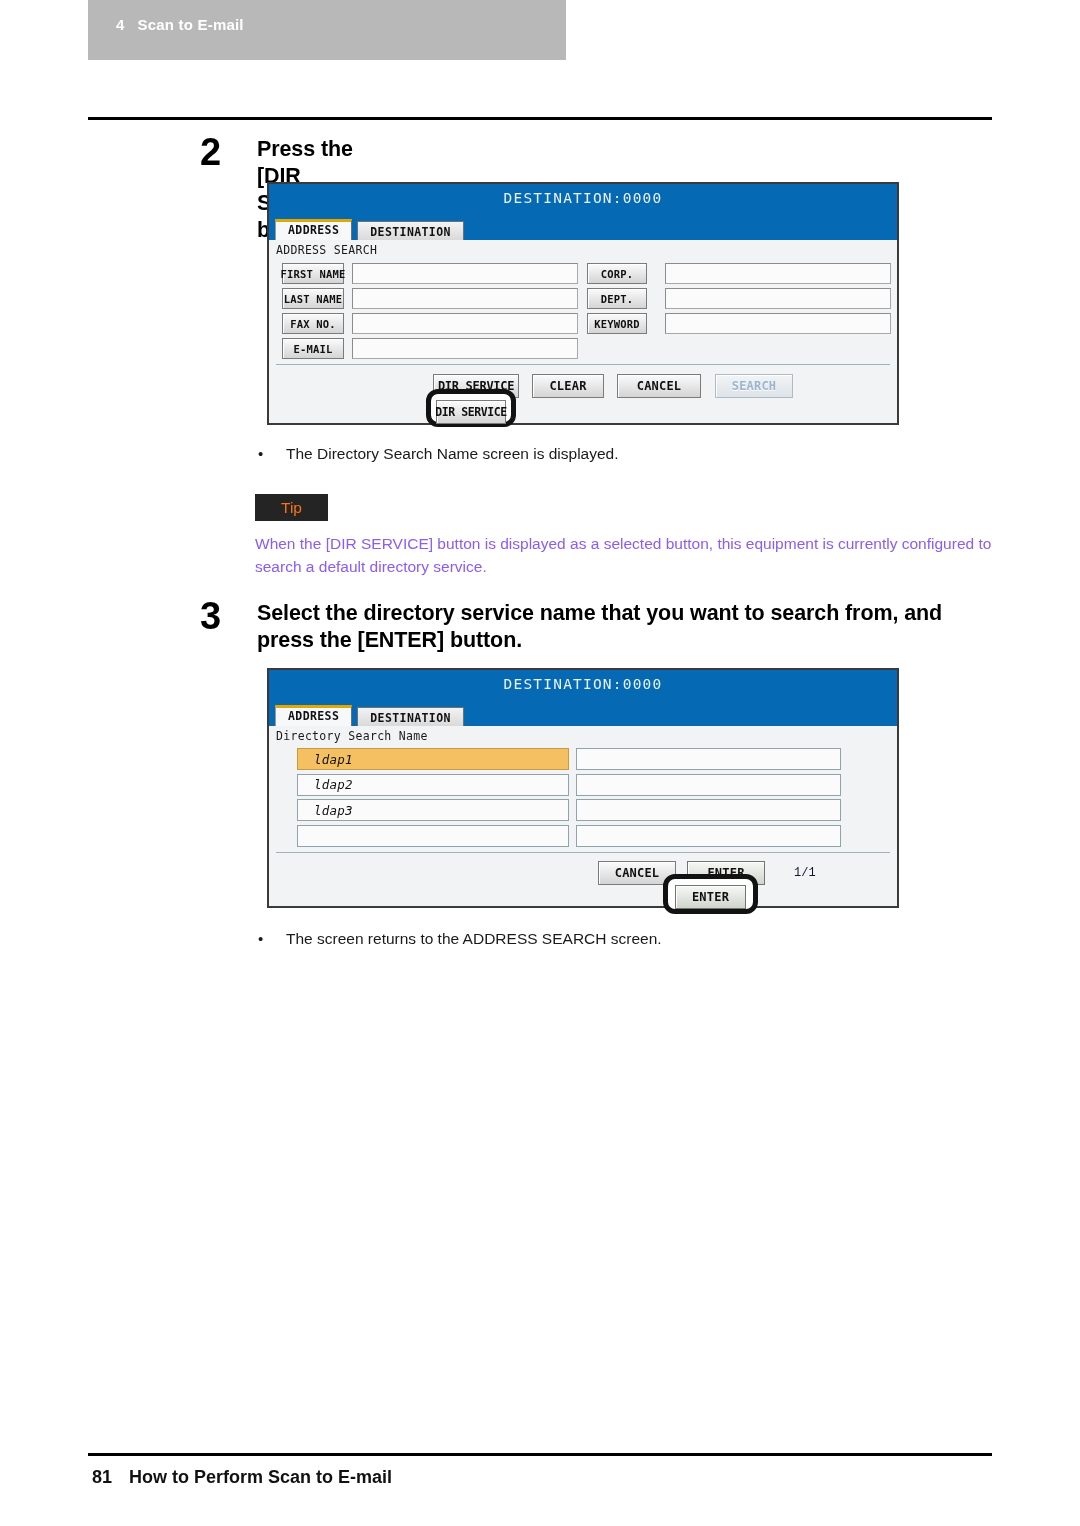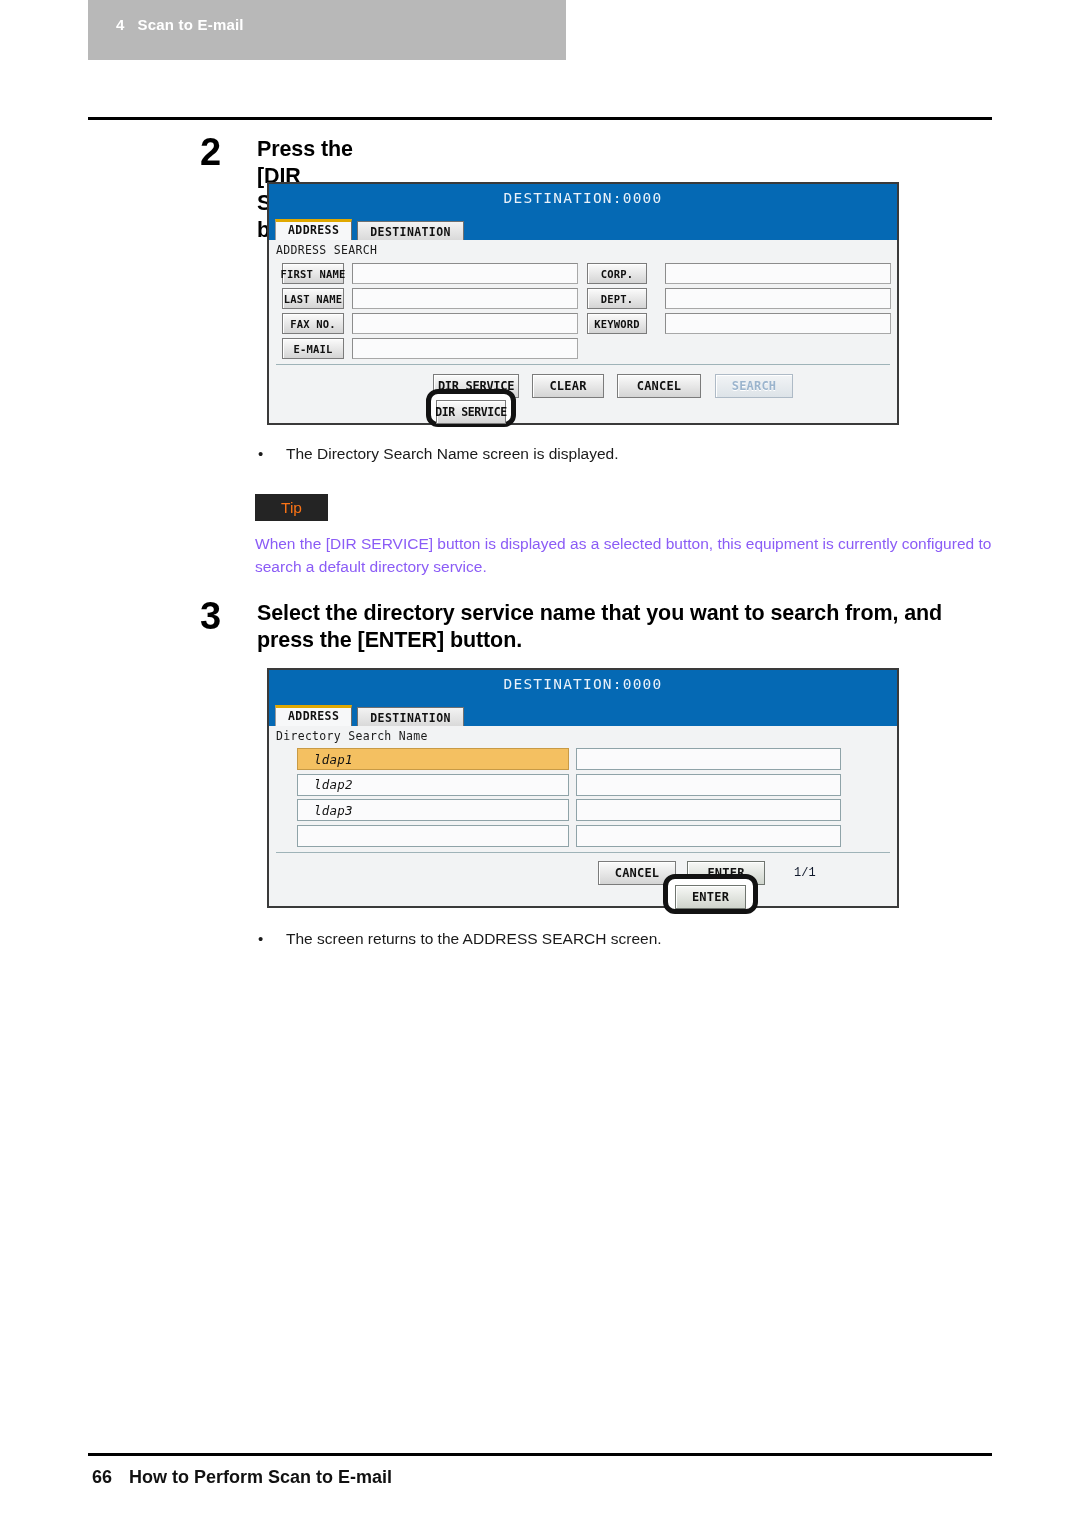--- a/index.html
+++ b/index.html
@@ -451,14 +451,14 @@
   <div class="lcd-btn">ENTER</div>
 </div>
 
 <div class="bullet-line" id="bullet2">
   <span class="bullet-dot">•</span>
   <span class="bullet-text">The screen returns to the ADDRESS SEARCH screen.</span>
 </div>
 
 <div class="bottom-rule"></div>
 <div class="footer">
-  <span class="pg">66</span><span>How to Perform Scan to E-mail</span>
+  <span class="pg">81</span><span>How to Perform Scan to E-mail</span>
 </div>
 
 </body></html>

